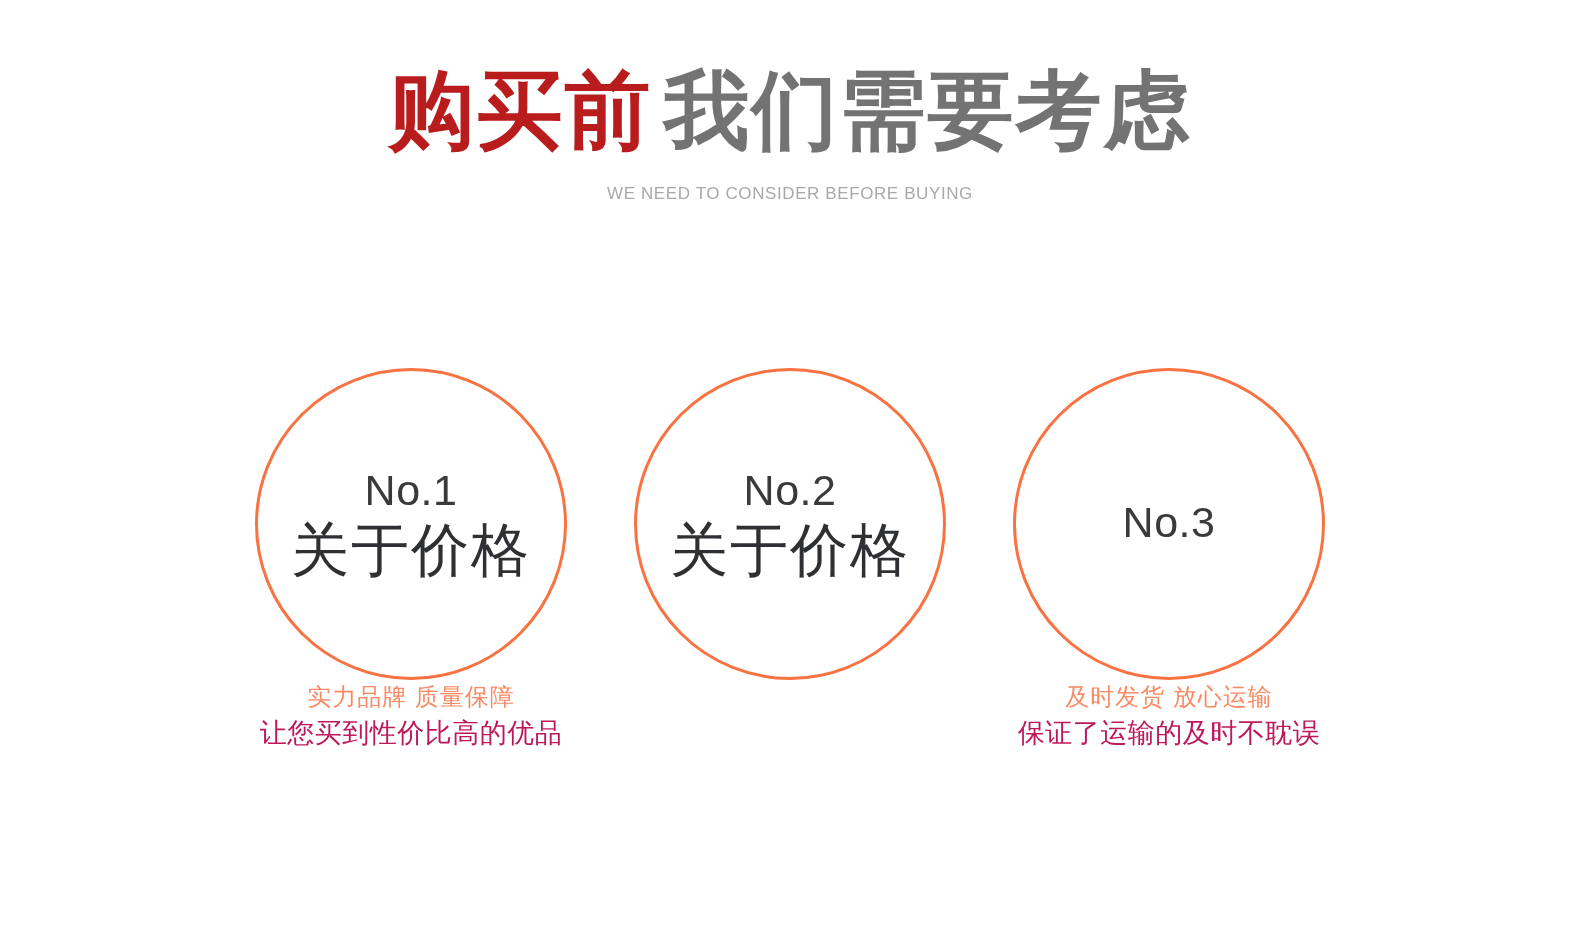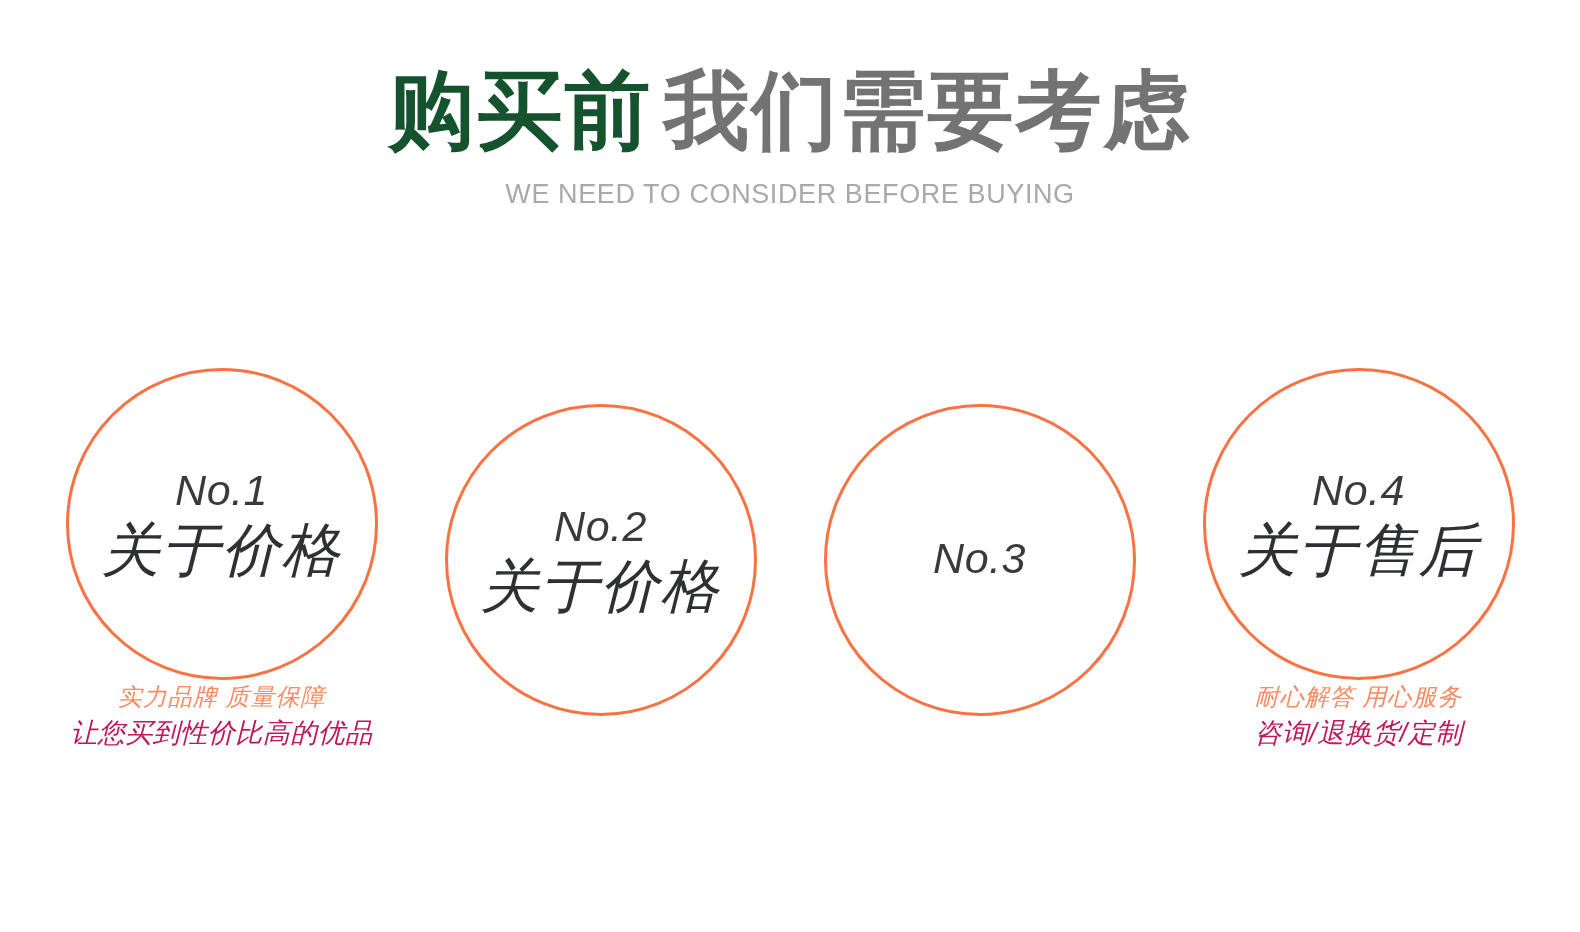--- a/index.html
+++ b/index.html
@@ -33,48 +33,47 @@
 
   .main-title {
     font-size: 86px;
     line-height: 104px;
     font-weight: 700;
     letter-spacing: 2px;
     white-space: nowrap;
     margin: 0;
   }
   .title-accent {
-    color: #14532d;
+    color: #b91c1c;
     margin-right: 11px;
   }
   .title-rest {
     color: #737373;
   }
 
   .sub-title {
     margin-top: 16px;
-    font-size: 27px;
+    font-size: 17px;
     line-height: 32px;
     letter-spacing: 0.6px;
     color: #a9a9a9;
     font-weight: 400;
     white-space: nowrap;
   }
 
   
   .cards {
     position: absolute;
     top: 368px;
     left: 0;
     width: 1580px;
     display: flex;
     justify-content: center;
-    align-items: center;
+    align-items: flex-start;
     gap: 67px;
-    font-style: italic;
   }
 
   .card {
     width: 312px;
     display: flex;
     flex-direction: column;
     align-items: center;
   }
 
   .circle {
@@ -161,27 +160,21 @@
       <div class="circle">
         <div class="circle-no">No.2</div>
         <div class="circle-title">关于价格</div>
       </div>
     </div>
 
     <div class="card">
       <div class="circle">
         <div class="circle-no">No.3</div>
       </div>
+      <div class="caption">
+        <div class="caption-accent">及时发货  放心运输</div>
+        <div class="caption-note">保证了运输的及时不耽误</div>
+      </div>
     </div>
 
-    <div class="card">
-      <div class="circle">
-        <div class="circle-no">No.4</div>
-        <div class="circle-title">关于售后</div>
-      </div>
-      <div class="caption">
-        <div class="caption-accent">耐心解答  用心服务</div>
-        <div class="caption-note">咨询/退换货/定制</div>
-      </div>
-    </div>
 
   </div>
 </div>
 
 </body></html>

